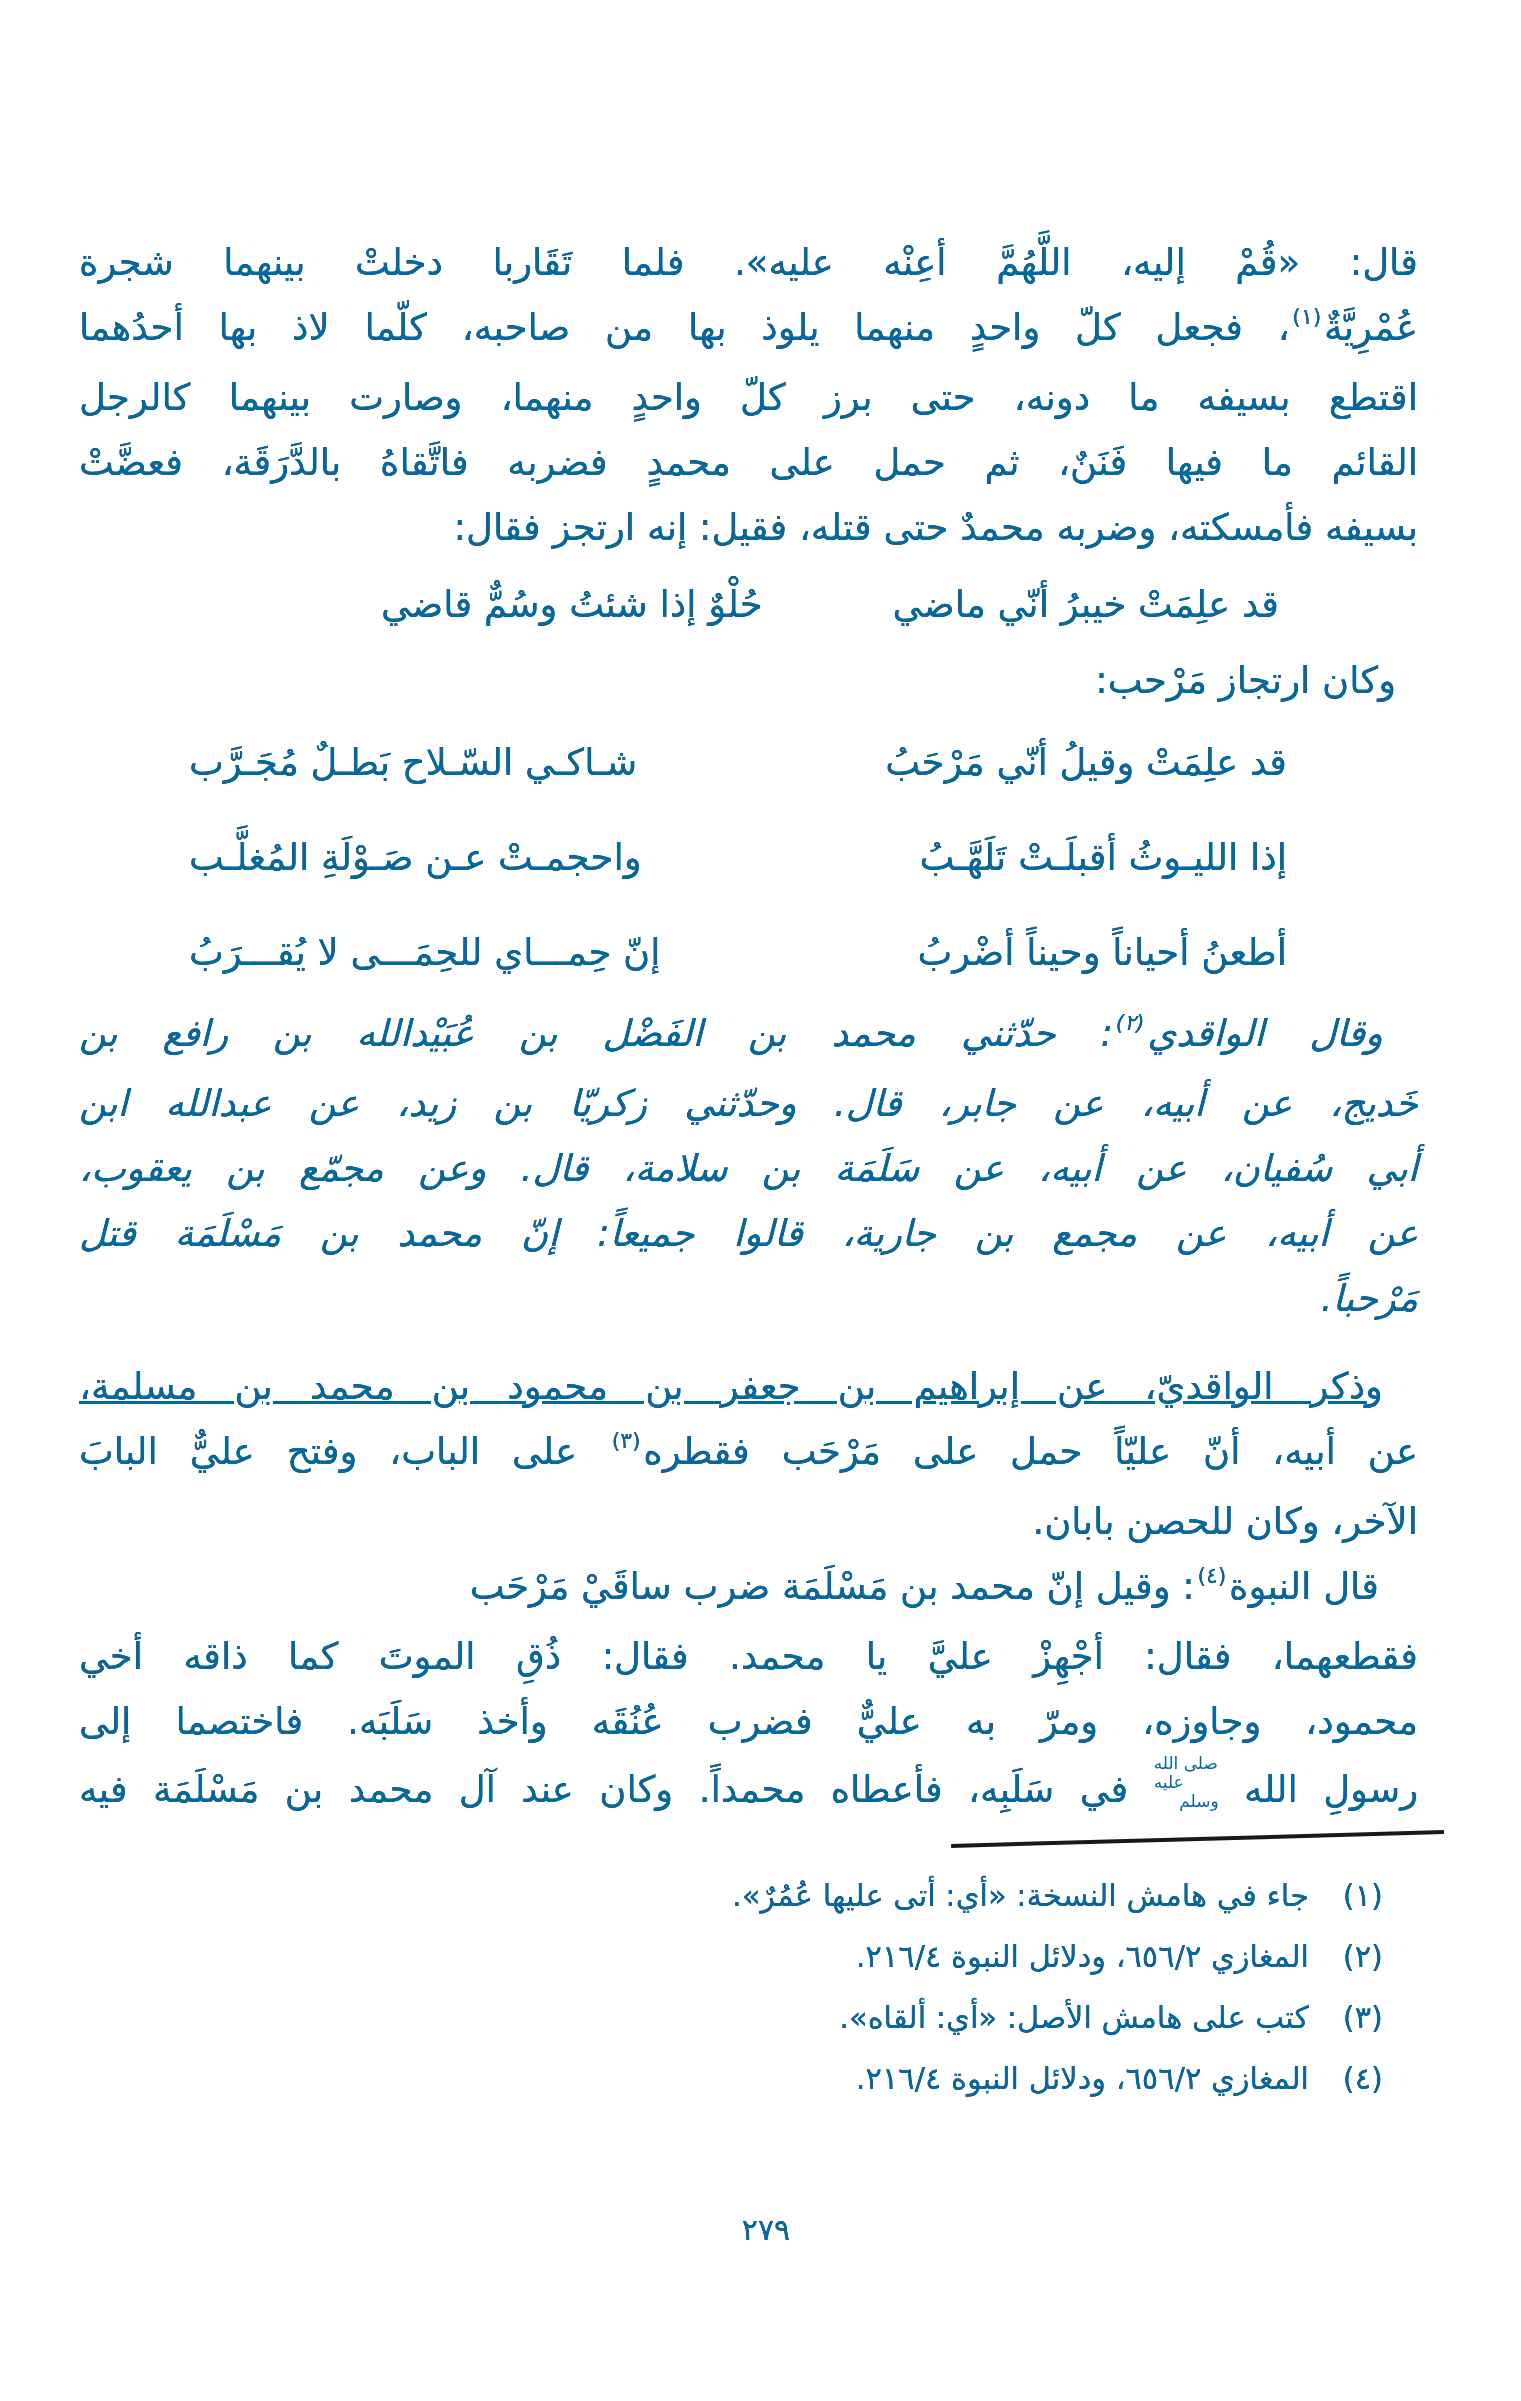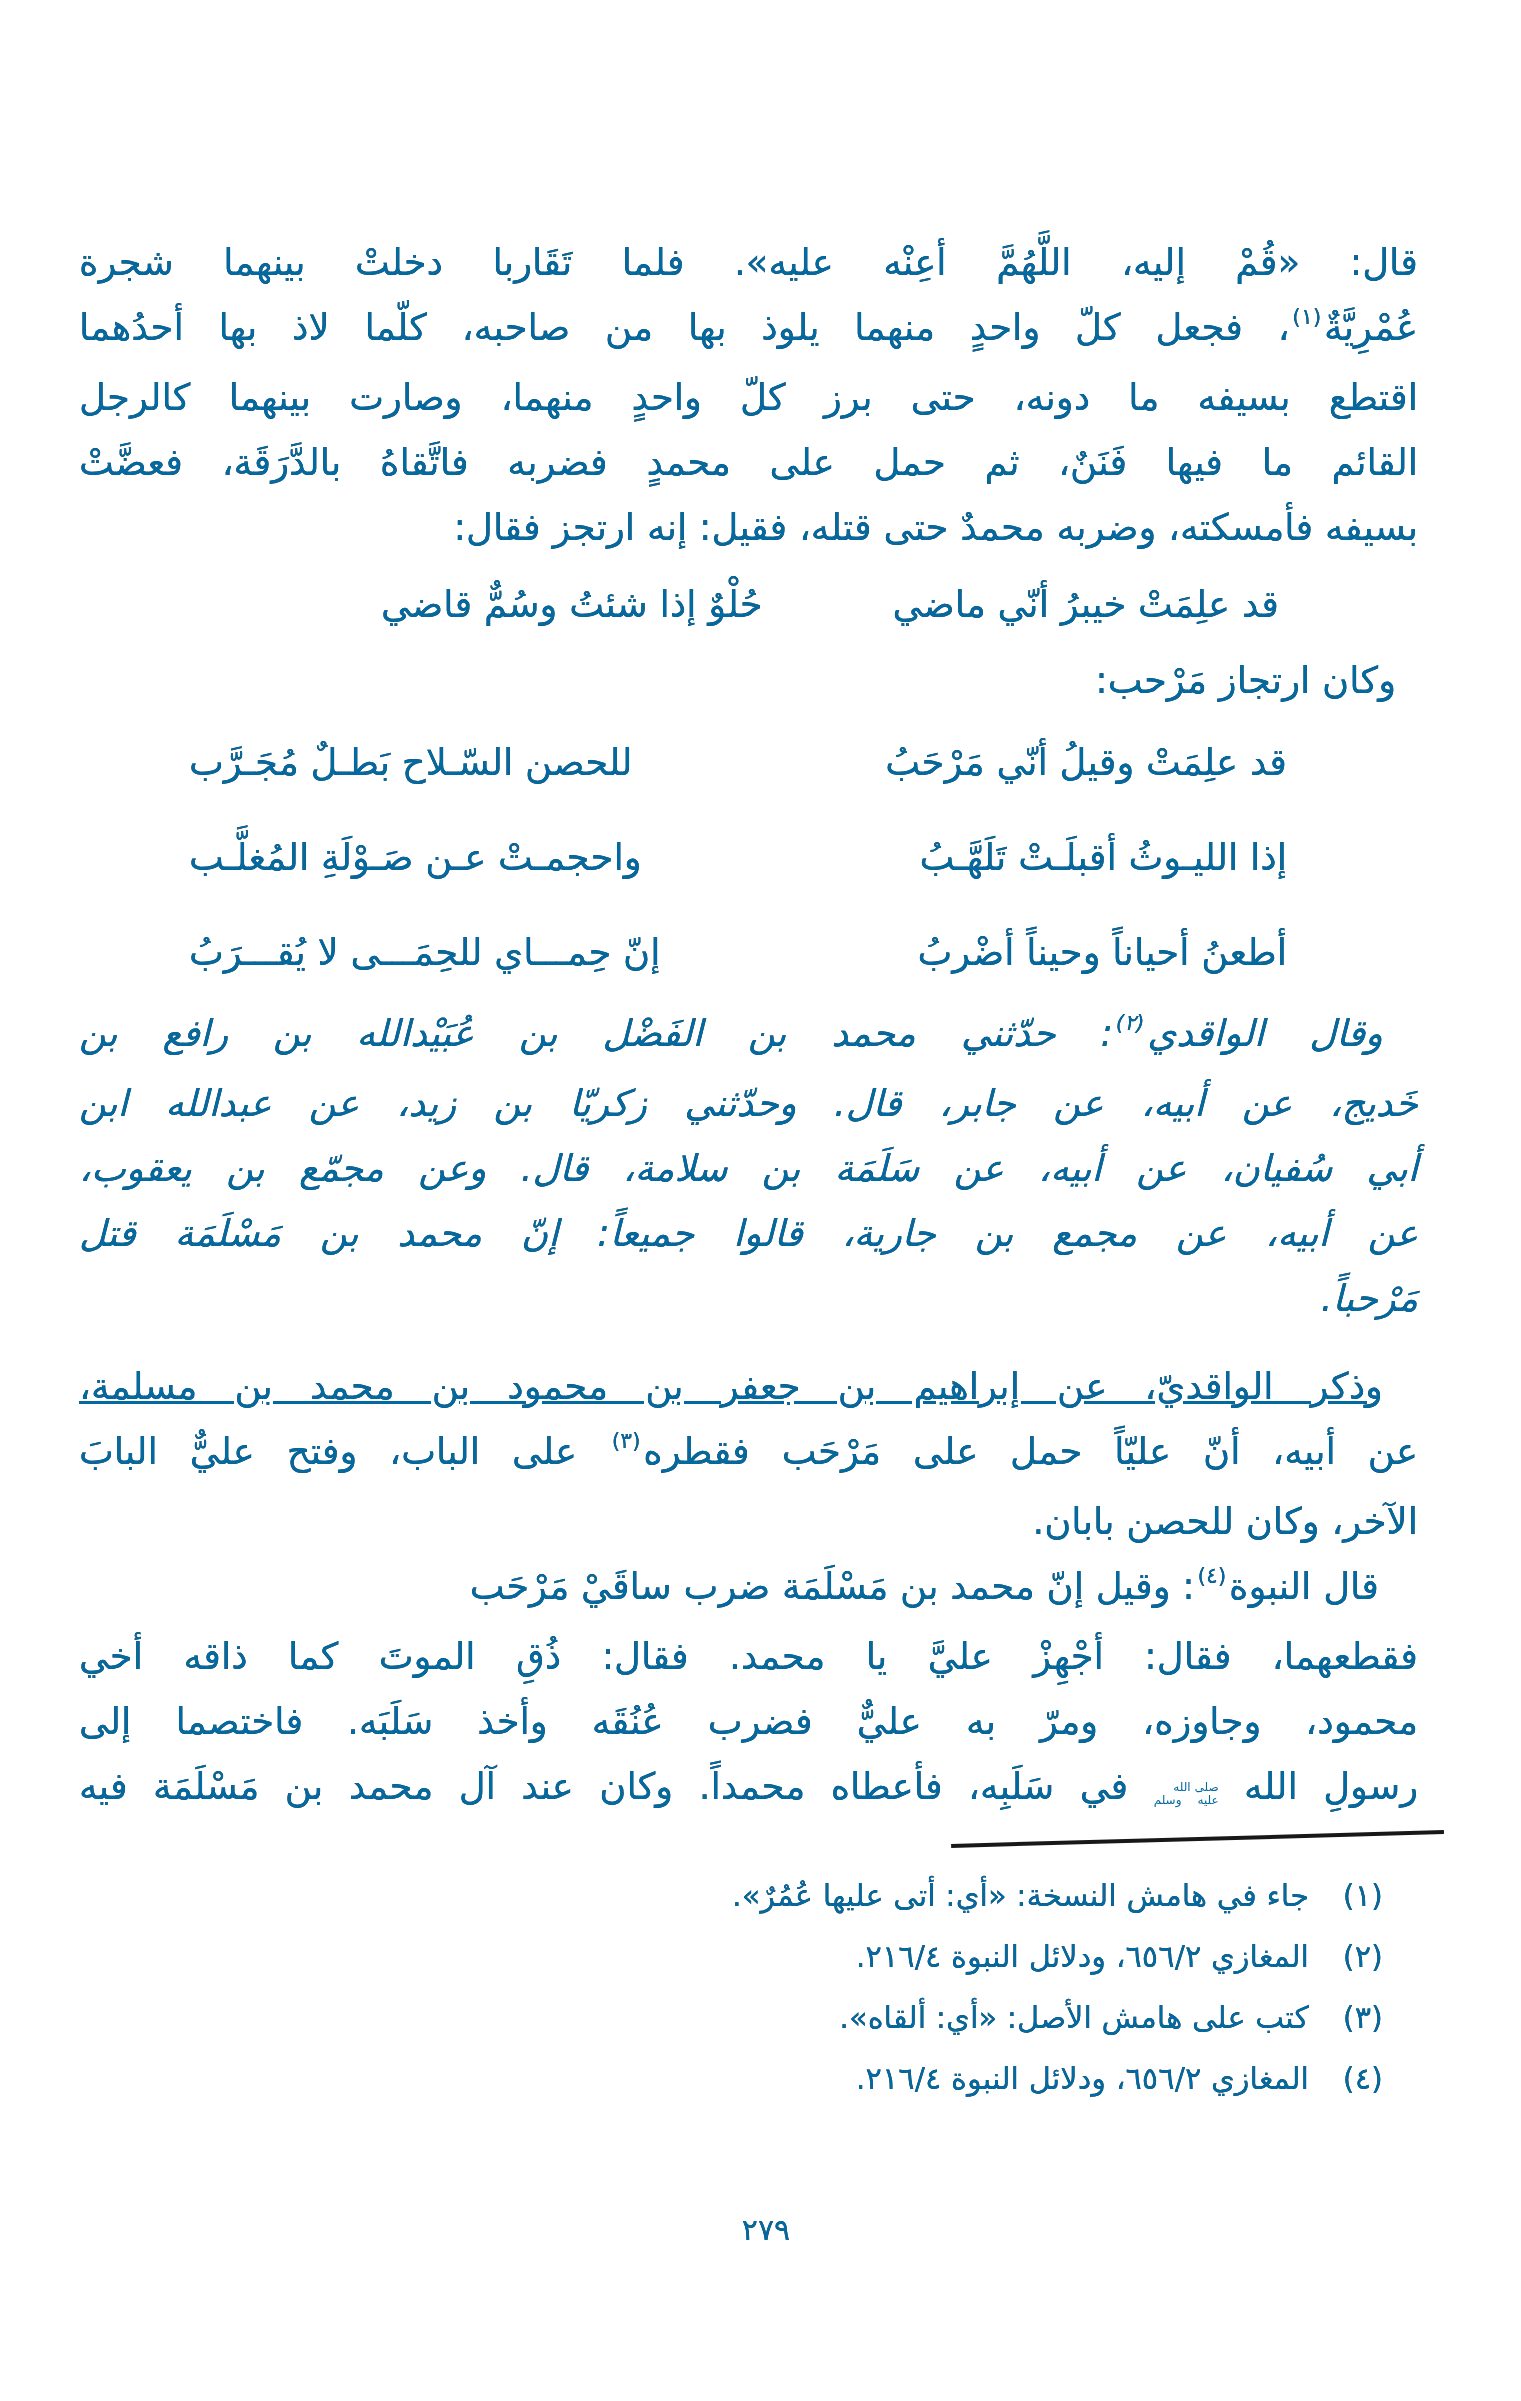--- a/index.html
+++ b/index.html
@@ -17,22 +17,22 @@
     position:absolute;
     top:230px;right:103px;left:120px;
     direction:rtl;
     font-size:37px;
   }
   .line{line-height:65px;text-align:right;}
   .line.just{text-align:justify;text-align-last:justify;}
   .sup{font-size:22px;position:relative;top:-15.7px;margin:0 2.6px;letter-spacing:0;}
   .saw{
     display:inline-block;width:65px;
-    font-size:12px;line-height:1.12;
-    text-align:right;vertical-align:-5.2px;
+    font-size:17px;line-height:1.12;
+    text-align:left;vertical-align:-5.2px;
     text-shadow:none;
   }
   .verse{direction:rtl;}
   .verse-row{display:flex;justify-content:space-between;line-height:65px;}
   .verse-row + .verse-row{margin-top:30px;}
   .hem{white-space:nowrap;}
   
   #main-text > :nth-child(2){margin-top:12.2px;}
   #main-text > :nth-child(3){margin-top:10.5px;}
   #main-text > :nth-child(4){margin-top:17.4px;}
@@ -73,21 +73,21 @@
           <span class="hem">قد علِمَتْ خيبرُ أنّي ماضي</span>
           <span class="hem">حُلْوٌ إذا شئتُ وسُمٌّ قاضي</span>
         </div>
       </div>
       <div class="prose">
         <div class="line" style="padding-right: 22px;"><span class="run">وكان ارتجاز مَرْحب:</span></div>
       </div>
       <div class="verse" style="margin-right: 131px; width: 1098px;">
         <div class="verse-row">
           <span class="hem">قد علِمَتْ وقيلُ أنّي مَرْحَبُ</span>
-          <span class="hem">للحصن السّـلاح بَطـلٌ مُجَـرَّب</span>
+          <span class="hem">شـاكـي السّـلاح بَطـلٌ مُجَـرَّب</span>
         </div>
         <div class="verse-row">
           <span class="hem">إذا الليـوثُ أقبلَـتْ تَلَهَّـبُ</span>
           <span class="hem">واحجمـتْ عـن صَـوْلَةِ المُغلَّـب</span>
         </div>
         <div class="verse-row">
           <span class="hem">أطعنُ أحياناً وحيناً أضْربُ</span>
           <span class="hem">إنّ حِمـــاي للحِمَـــى لا يُقـــرَبُ</span>
         </div>
       </div>

